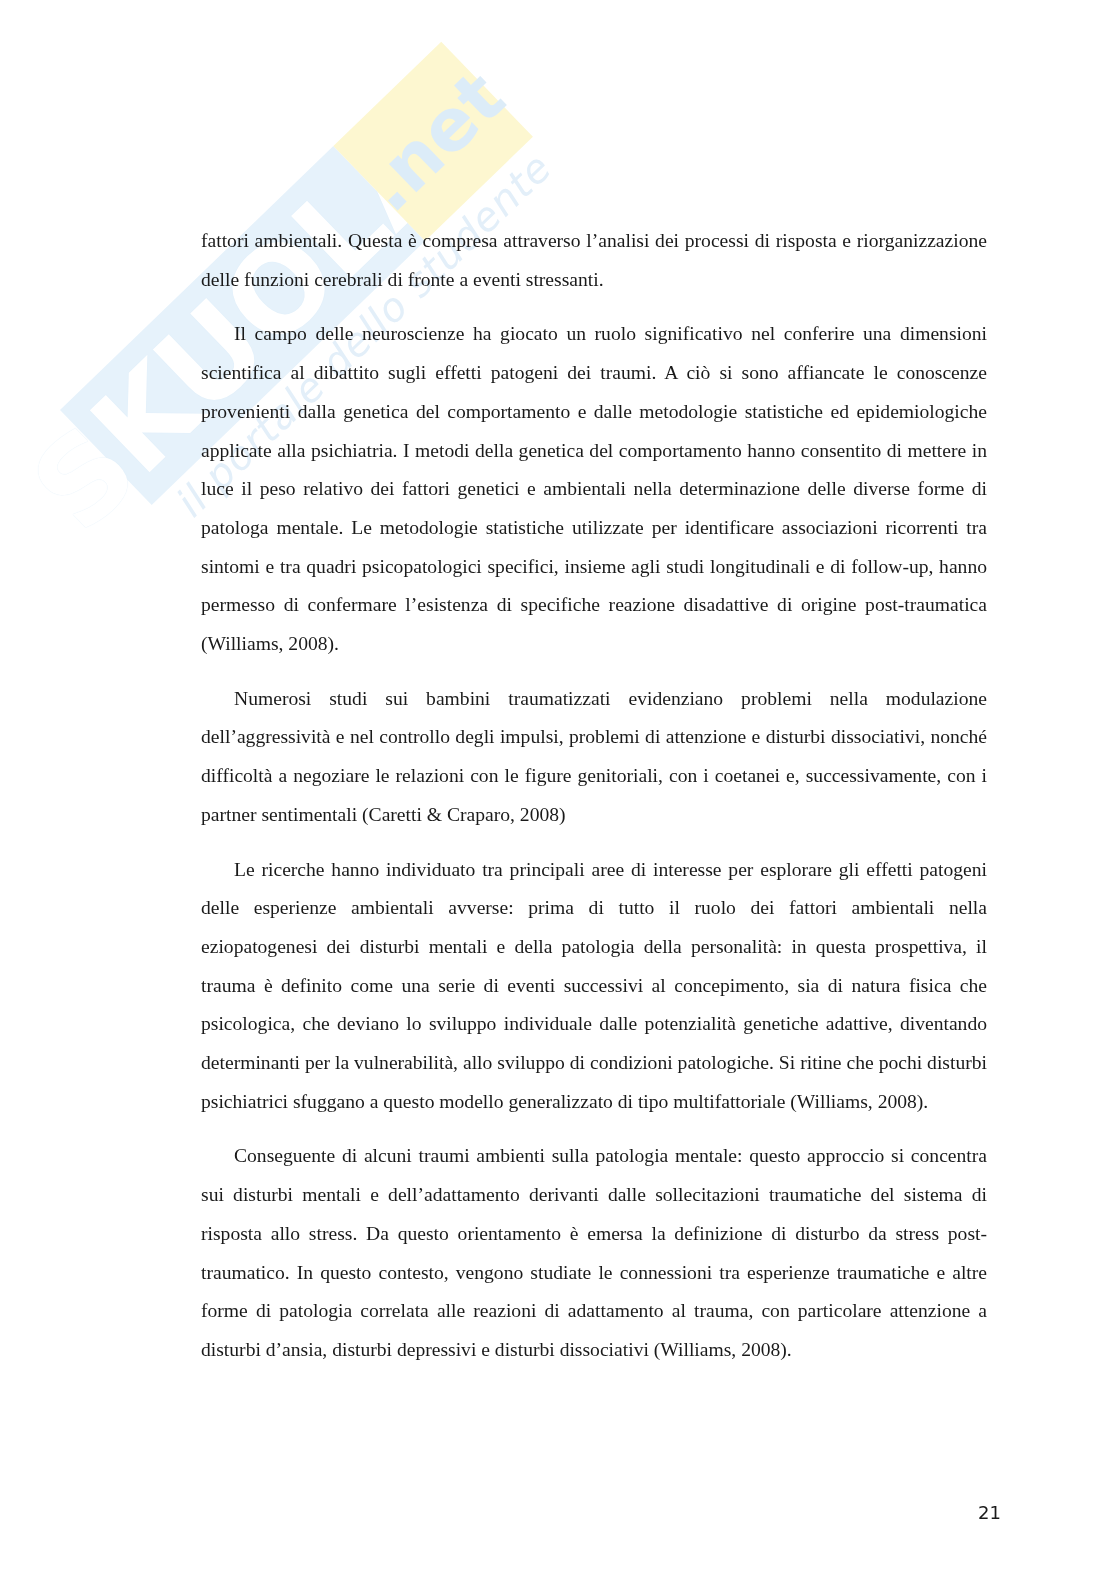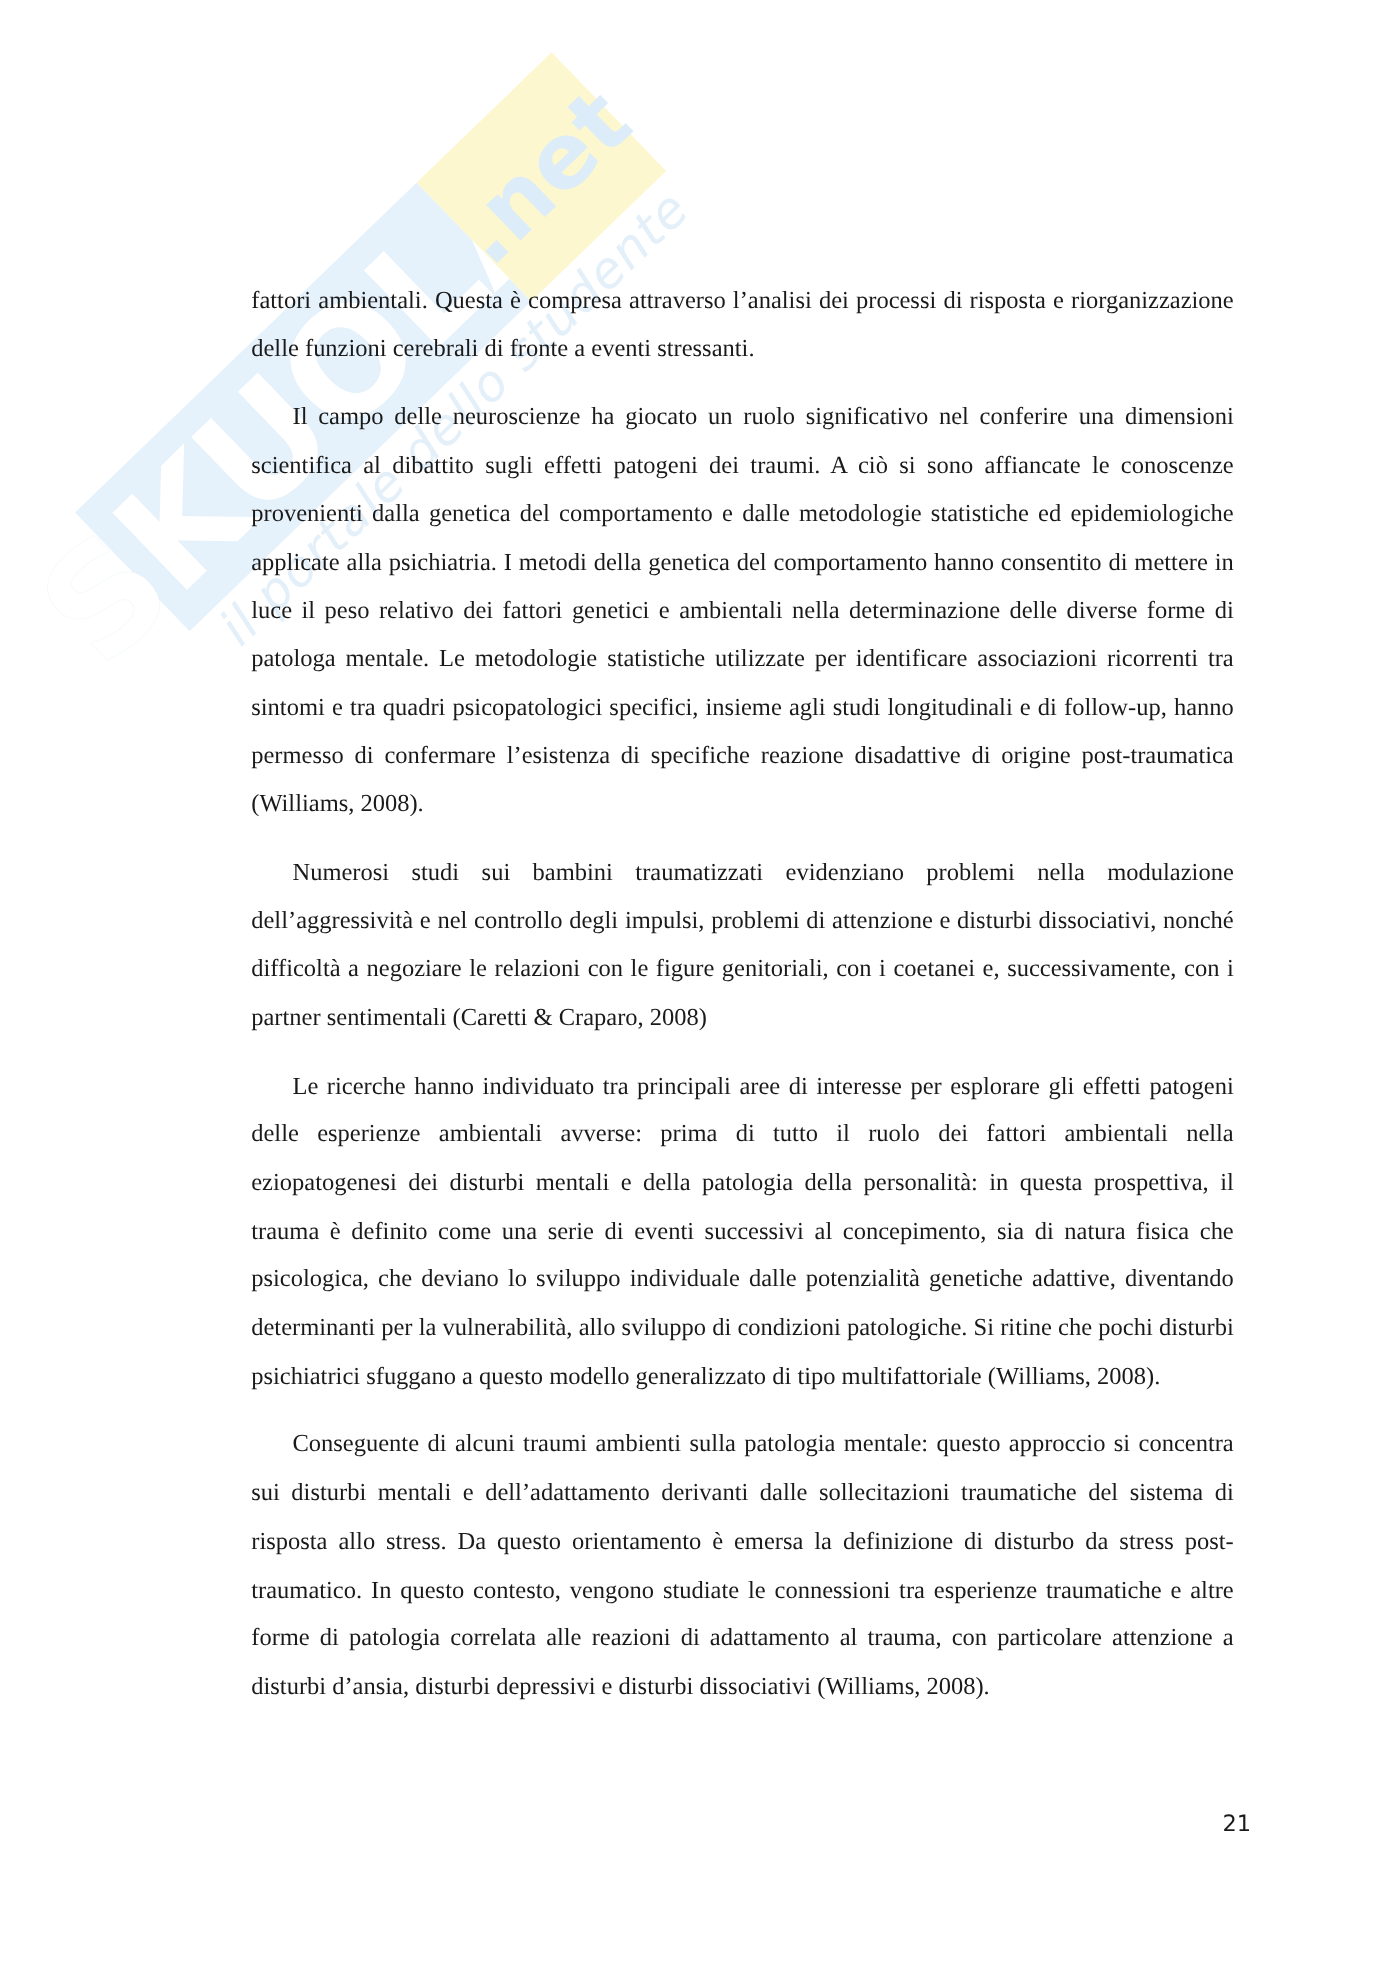--- a/index.html
+++ b/index.html
@@ -39,21 +39,21 @@
   
   .text {
     position: absolute; left: 185px; top: 206px; width: 818px;
     font-family: "Liberation Serif", serif; font-size: 19.6px; line-height: 38.7px;
     color: #1a1a1a; text-align: justify; z-index: 1;
   }
   .para { margin: 16px; text-indent: 33px; }
   .para.first { text-indent: 0; }
 
   .page-number {
-    position: absolute; left: 978px; top: 1449px;
+    position: absolute; left: 978px; top: 1502px;
     font-family: "DejaVu Sans", sans-serif; font-size: 18px; color: #1a1a1a; z-index: 1;
   }
 </style>
 </head>
 <body>
 
 <div class="page">
 
   <div class="watermark">
     <div class="wm-blue">

